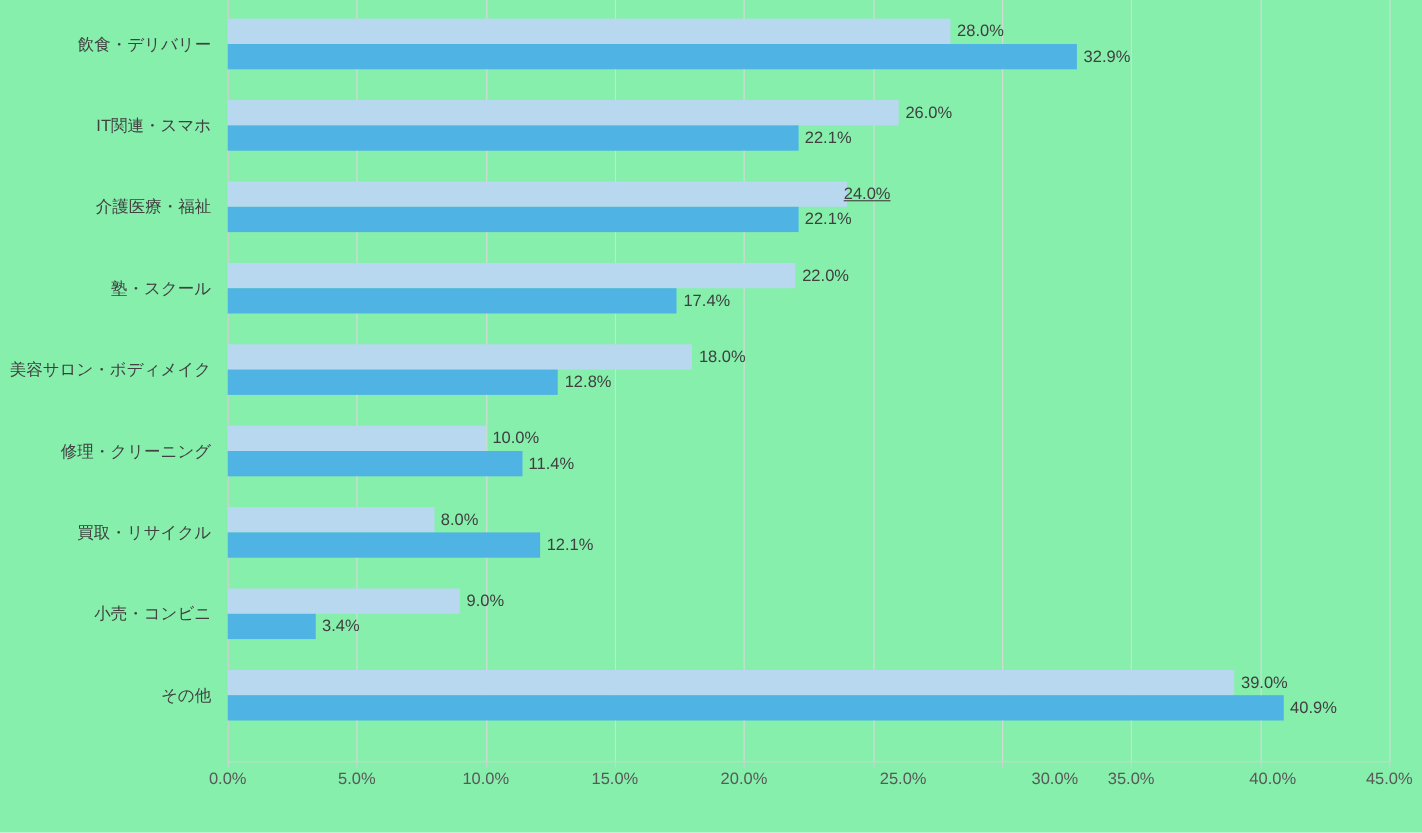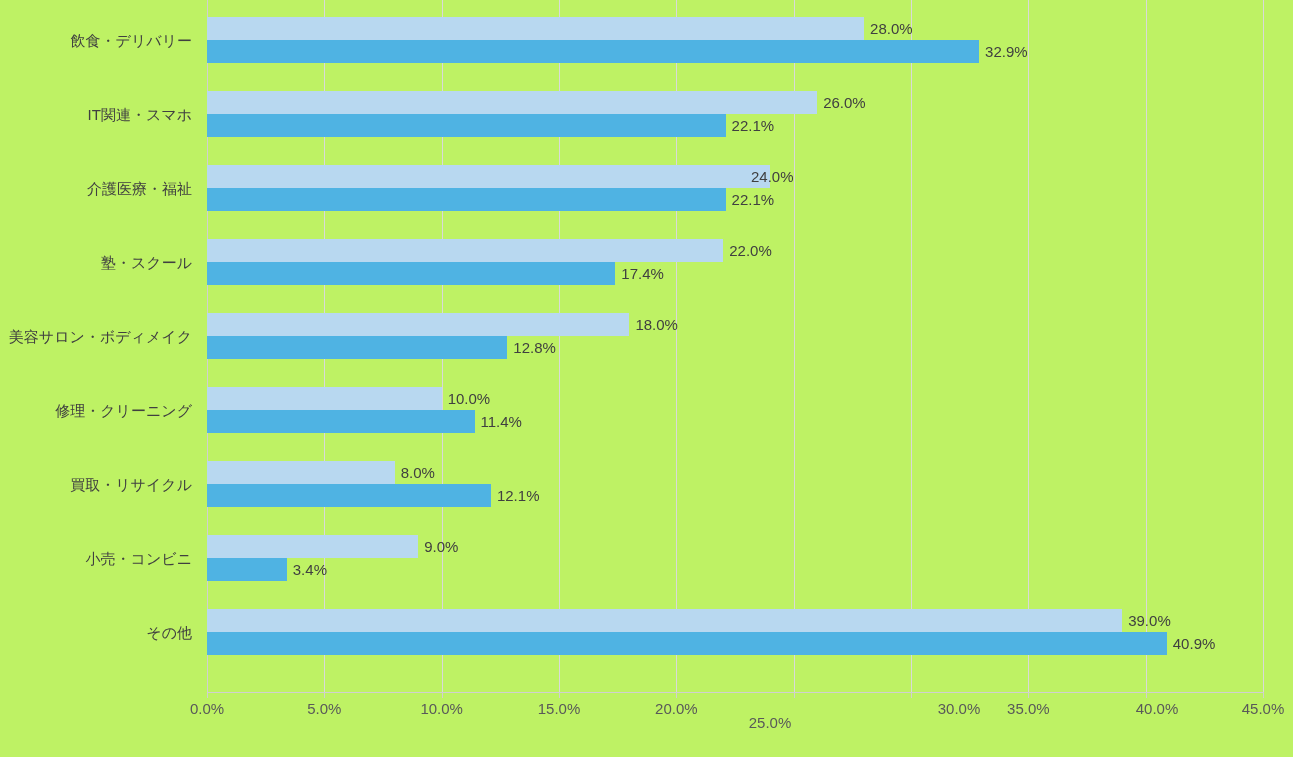--- a/index.html
+++ b/index.html
@@ -9,21 +9,21 @@
   }
   body {
     font-family: "Liberation Sans", "DejaVu Sans", sans-serif;
     color: #404040;
   }
 
   #chart-root {
     position: relative;
     width: 1293px;
     height: 757px;
-    background: #bef264;
+    background: #86efac;
     overflow: hidden;
   }
 
   
   #plot-area {
     position: absolute;
     left: 207px;
     top: 0px;
     width: 1056px;   
     height: 692px;
@@ -155,21 +155,21 @@
           <div class="bar-label series-b" style="left: 772.053px;">32.9%</div>
         </div>
         <div class="cat-row" style="top: 77px;">
           <div class="bar series-a" style="width: 610.133px; background: rgb(184, 216, 240);"></div>
           <div class="bar-label series-a" style="left: 610.133px;">26.0%</div>
           <div class="bar series-b" style="width: 518.613px; background: rgb(79, 179, 227);"></div>
           <div class="bar-label series-b" style="left: 518.613px;">22.1%</div>
         </div>
         <div class="cat-row" style="top: 151px;">
           <div class="bar series-a" style="width: 563.2px; background: rgb(184, 216, 240);"></div>
-          <div class="bar-label series-a" style="left: 538px;">24.0%</div>
+          <div class="bar-label series-a" style="left: 554px; text-decoration: underline;">24.0%</div>
           <div class="bar series-b" style="width: 518.613px; background: rgb(79, 179, 227);"></div>
           <div class="bar-label series-b" style="left: 518.613px;">22.1%</div>
         </div>
         <div class="cat-row" style="top: 225px;">
           <div class="bar series-a" style="width: 516.267px; background: rgb(184, 216, 240);"></div>
           <div class="bar-label series-a" style="left: 516.267px;">22.0%</div>
           <div class="bar series-b" style="width: 408.32px; background: rgb(79, 179, 227);"></div>
           <div class="bar-label series-b" style="left: 408.32px;">17.4%</div>
         </div>
         <div class="cat-row" style="top: 299px;">
@@ -223,21 +223,21 @@
       <div class="x-tick-label" style="left: 207px;">0.0%</div>
       <div class="x-tick" style="left: 324.333px;"></div>
       <div class="x-tick-label" style="left: 324.333px;">5.0%</div>
       <div class="x-tick" style="left: 441.667px;"></div>
       <div class="x-tick-label" style="left: 441.667px;">10.0%</div>
       <div class="x-tick" style="left: 559px;"></div>
       <div class="x-tick-label" style="left: 559px;">15.0%</div>
       <div class="x-tick" style="left: 676.333px;"></div>
       <div class="x-tick-label" style="left: 676.333px;">20.0%</div>
       <div class="x-tick" style="left: 793.667px;"></div>
-      <div class="x-tick-label" style="left: 770px; margin-top: 14px;">25.0%</div>
+      <div class="x-tick-label" style="left: 821px;">25.0%</div>
       <div class="x-tick" style="left: 911px;"></div>
       <div class="x-tick-label" style="left: 911px; margin-left: 48px;">30.0%</div>
       <div class="x-tick" style="left: 1028.33px;"></div>
       <div class="x-tick-label" style="left: 1028.33px;">35.0%</div>
       <div class="x-tick" style="left: 1145.67px;"></div>
       <div class="x-tick-label" style="left: 1157px;">40.0%</div>
       <div class="x-tick" style="left: 1263px;"></div>
       <div class="x-tick-label" style="left: 1263px;">45.0%</div>
     </div>
 

